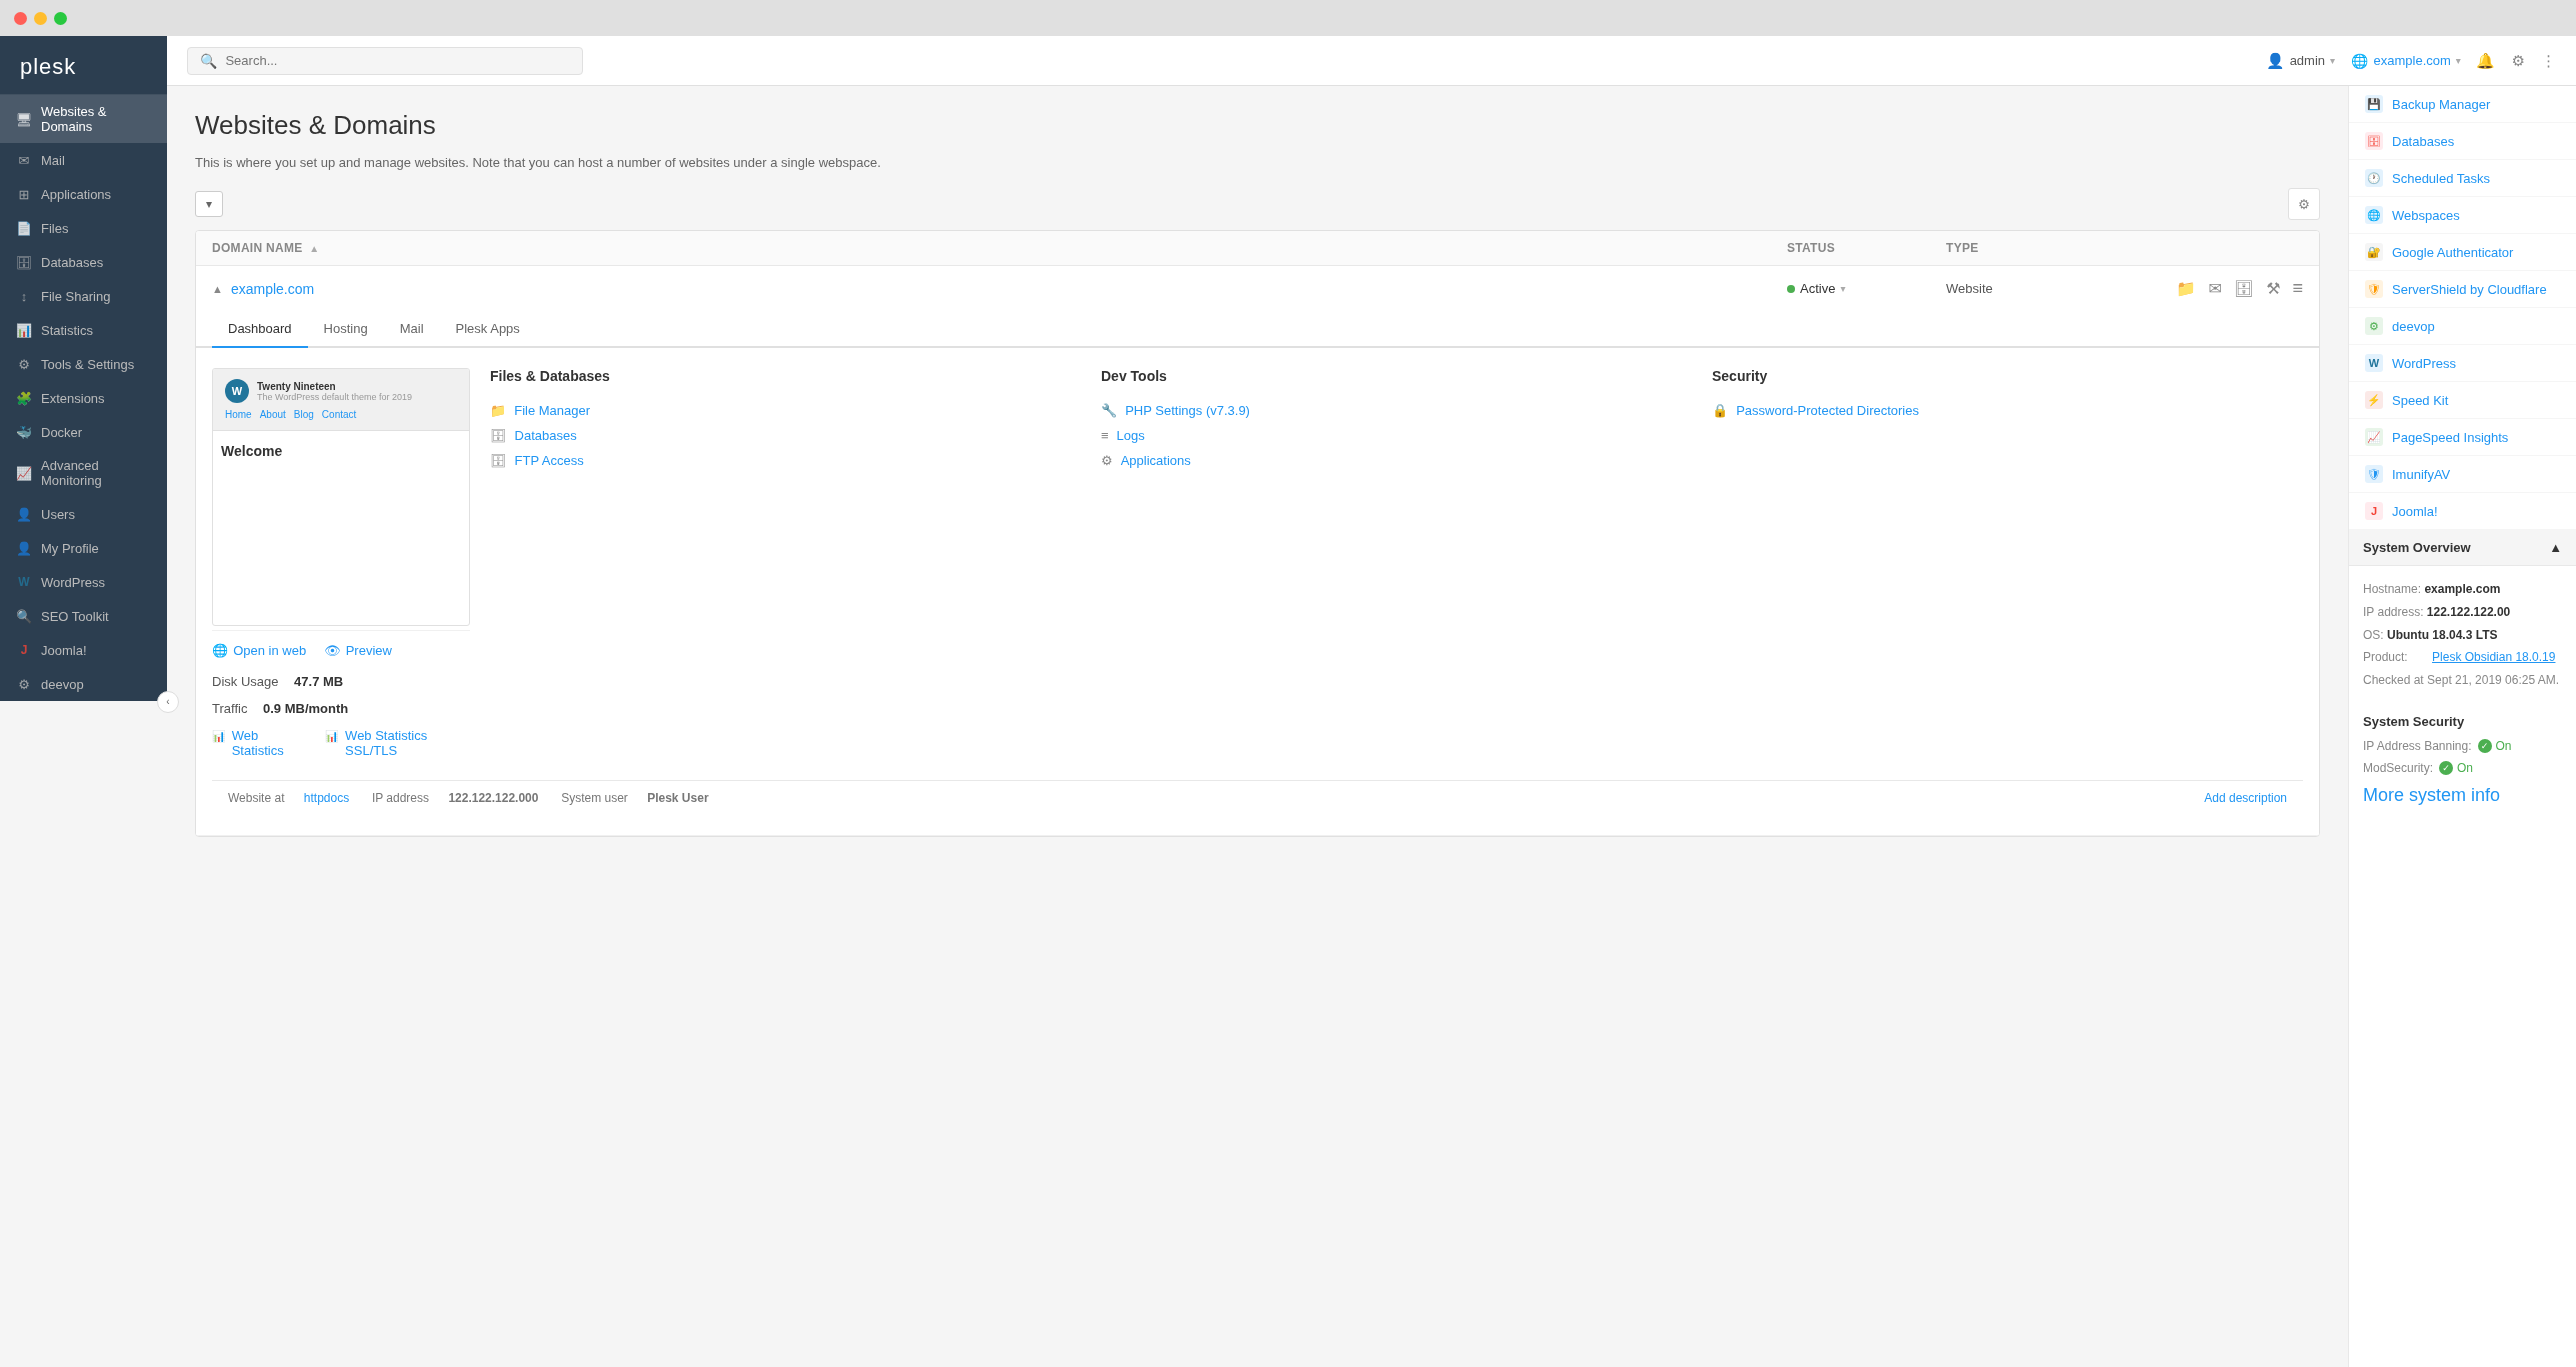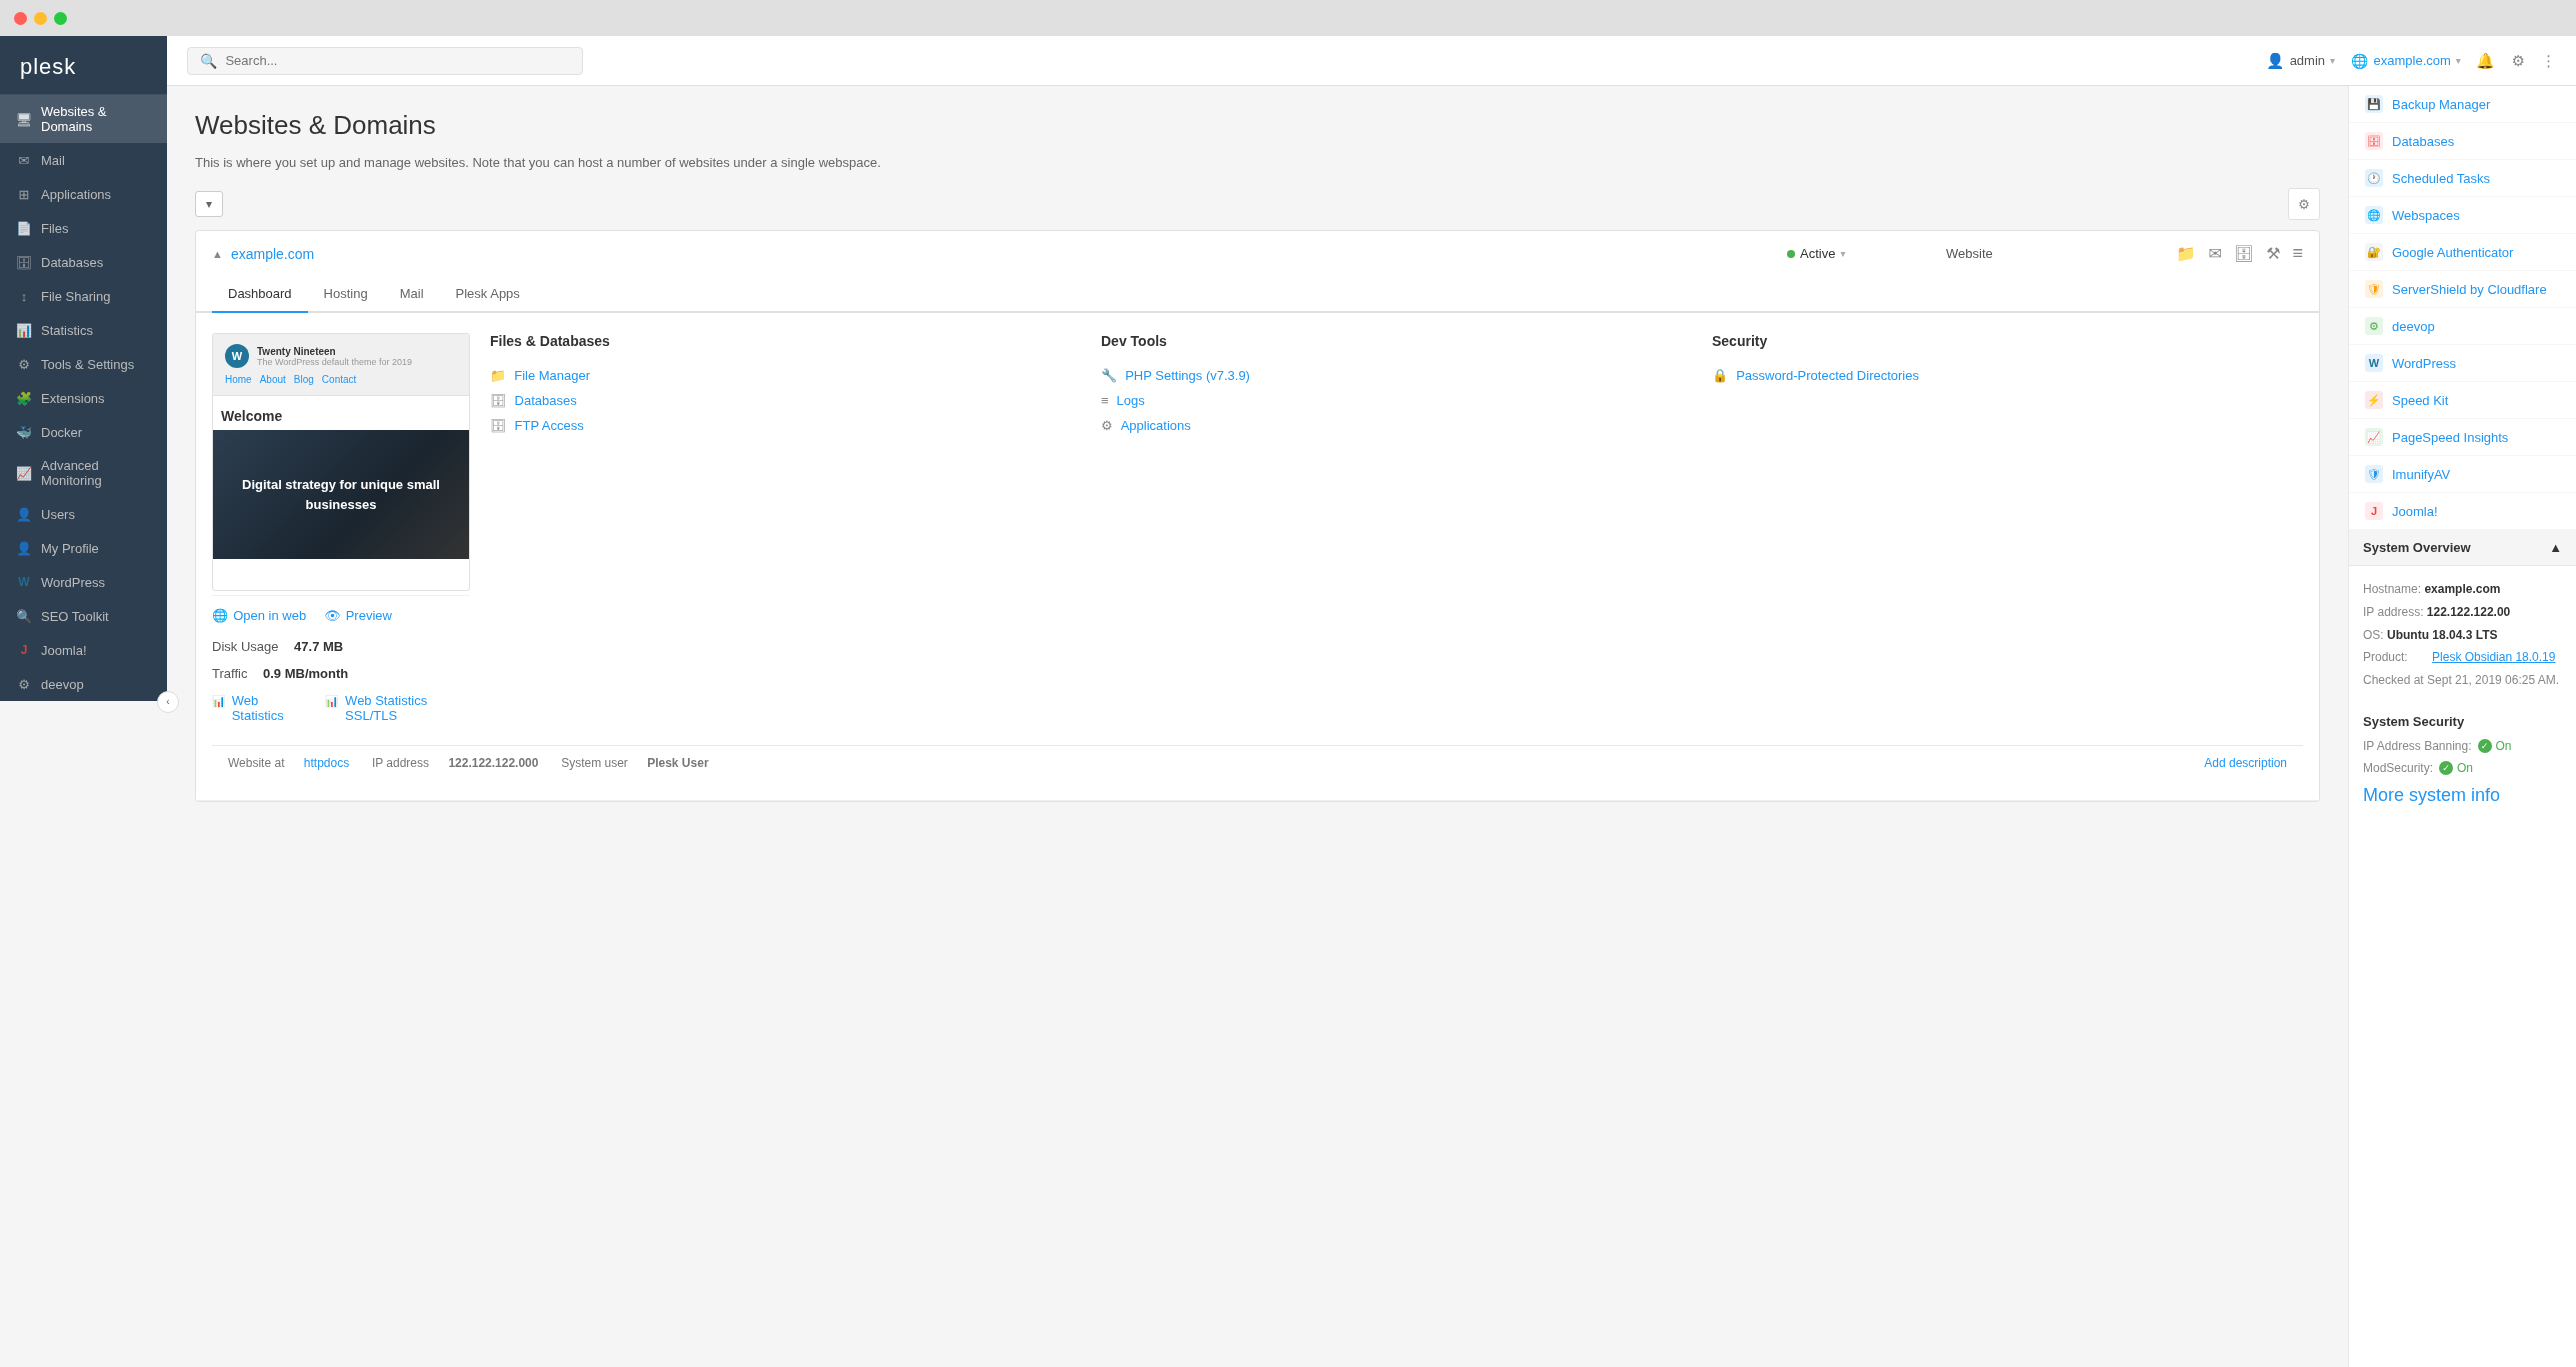--- a/index.html
+++ b/index.html
@@ -230,20 +230,29 @@
         <div class="table-controls">
           <button class="btn-dropdown">
             <span>▾</span>
           </button>
           <button class="gear-icon-btn">
             <span>⚙</span>
           </button>
         </div>
 
         <div class="domain-table">
+          <div class="domain-table-header">
+            <div>
+              <span>Domain name</span>
+              <span class="sort-icon">▲</span>
+            </div>
+            <div>Status</div>
+            <div>Type</div>
+            <div></div>
+          </div>
 
           <div class="domain-row">
             <div class="domain-row-header">
               <div class="domain-name">
                 <span style="color:#888;font-size:11px;cursor:pointer;">▲</span>
                 <span style="cursor:pointer;color:#2196F3;">example.com</span>
               </div>
               <div class="status-badge">
                 <span class="status-dot"></span>
                 <span>Active</span>
@@ -280,23 +289,20 @@
                         </div>
                       </div>
                       <div class="preview-nav-links">
                         <span>Home</span>
                         <span>About</span>
                         <span>Blog</span>
                         <span>Contact</span>
                       </div>
                     </div>
                     <div class="preview-welcome">Welcome</div>
-                    <div class="preview-image">
-                      <div class="preview-image-text">Digital strategy for unique small businesses</div>
-                    </div>
                   </div>
                   <div class="preview-links">
                     <div class="preview-link">
                       <span>🌐</span>
                       <span>Open in web</span>
                     </div>
                     <div class="preview-link">
                       <span>👁</span>
                       <span>Preview</span>
                     </div>

